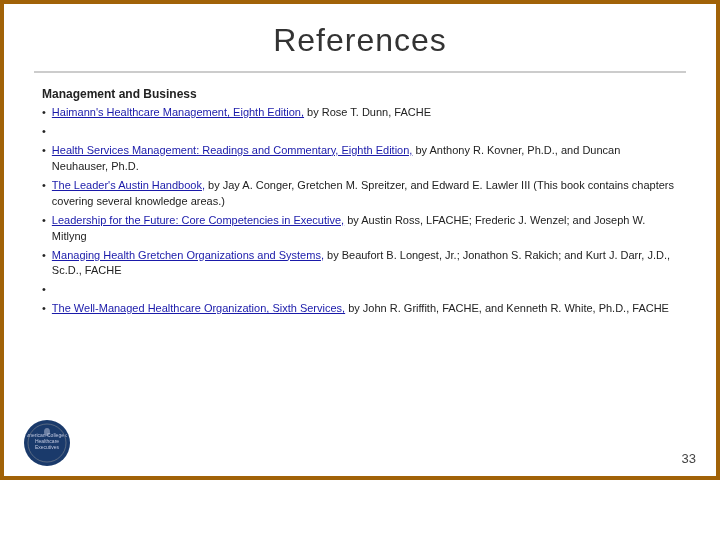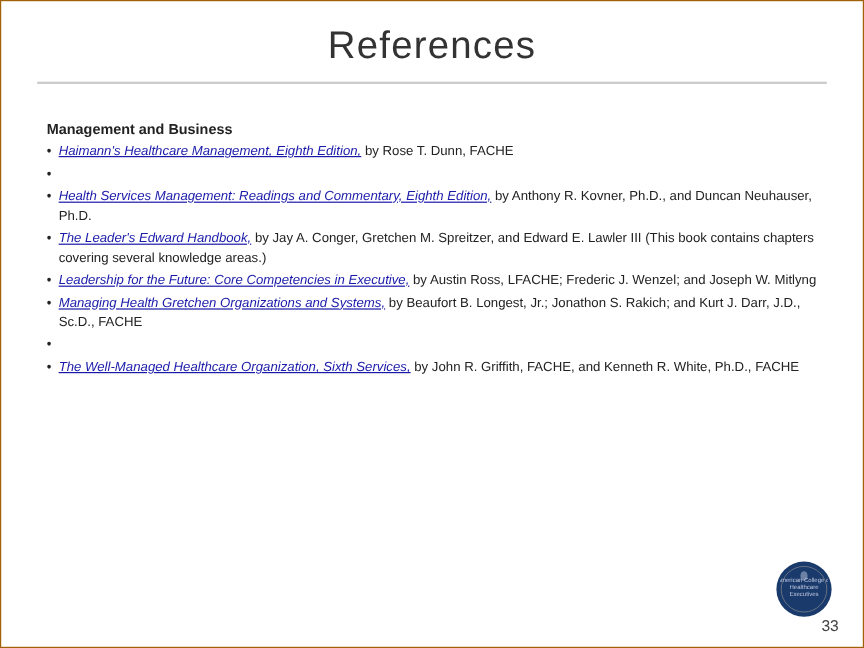--- a/index.html
+++ b/index.html
@@ -11,43 +11,42 @@
     body {
       width: 720px;
       height: 540px;
       background: #ffffff;
       font-family: Arial, sans-serif;
       overflow: hidden;
     }
 
     .page {
       width: 720px;
-      height: 540px;
+      height: 480px;
       background: #ffffff;
       position: relative;
-      border: 1px solid #a16207;
+      border: 4px solid #a16207;
     }
 
     .header {
       text-align: center;
       padding: 18px 20px 12px 20px;
       border-bottom: 2px solid #cccccc;
       margin: 0 30px;
     }
 
     .header h1 {
       font-size: 32px;
       font-weight: normal;
       color: #333333;
       letter-spacing: 1px;
     }
 
     .content {
       padding: 14px 38px 10px 38px;
-      margin-top: 17px;
     }
 
     .section-title {
       font-size: 12px;
       font-weight: bold;
       color: #222222;
       margin-bottom: 4px;
     }
 
     .bullet-list {
@@ -66,37 +65,35 @@
 
     .bullet-symbol {
       margin-right: 6px;
       flex-shrink: 0;
       margin-top: 0px;
     }
 
     .link-text {
       color: #1a1aaa;
       text-decoration: underline;
-      font-style: italic;
     }
 
     .normal-text {
       color: #222222;
     }
 
     .footer {
       position: absolute;
       bottom: 10px;
       left: 0;
       right: 0;
       display: flex;
       justify-content: space-between;
       align-items: flex-end;
       padding: 0 20px;
-      flex-direction: column;
     }
 
     .logo-area {
       display: flex;
       align-items: center;
     }
 
     .logo-circle {
       width: 46px;
       height: 46px;
@@ -144,21 +141,21 @@
       <li>
         <span class="bullet-symbol">•</span>
         <span>
           <span class="link-text">Health Services Management: Readings and Commentary, Eighth Edition,</span><span class="normal-text"> by Anthony R. Kovner, Ph.D., and Duncan Neuhauser, Ph.D.</span>
         </span>
       </li>
 
       <li>
         <span class="bullet-symbol">•</span>
         <span>
-          <span class="link-text">The Leader's Edward Handbook,</span><span class="normal-text"> by Jay A. Conger, Gretchen M. Spreitzer, and Edward E. Lawler III (This book contains chapters covering several knowledge areas.)</span>
+          <span class="link-text">The Leader's Austin Handbook,</span><span class="normal-text"> by Jay A. Conger, Gretchen M. Spreitzer, and Edward E. Lawler III (This book contains chapters covering several knowledge areas.)</span>
         </span>
       </li>
 
       <li>
         <span class="bullet-symbol">•</span>
         <span>
           <span class="link-text">Leadership for the Future: Core Competencies in Executive,</span><span class="normal-text"> by Austin Ross, LFACHE; Frederic J. Wenzel; and Joseph W. Mitlyng</span>
         </span>
       </li>
 

